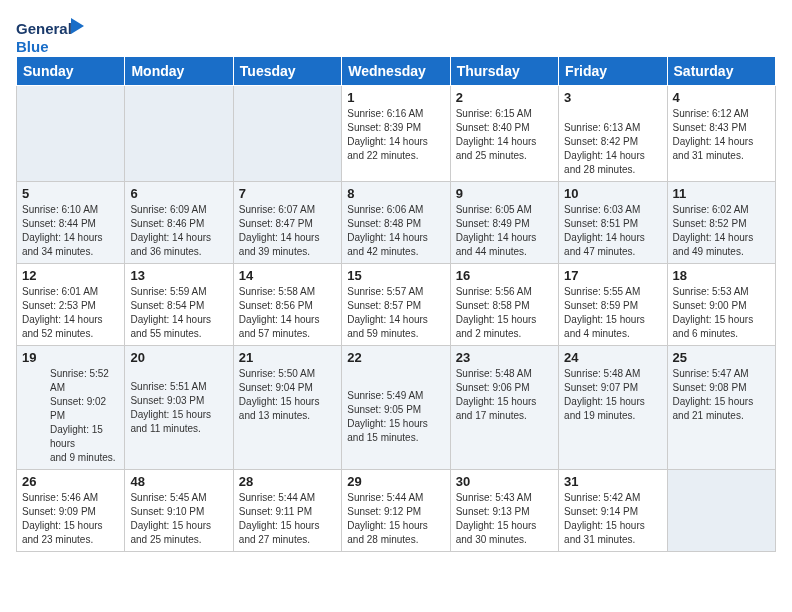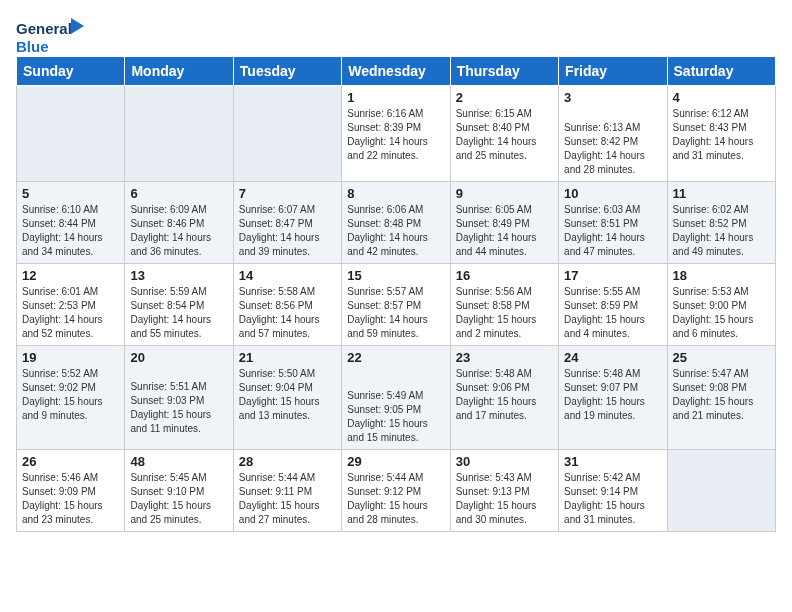--- a/index.html
+++ b/index.html
@@ -239,21 +239,21 @@
           <div class="day-number">18</div>
           <div class="day-info" style="white-space: pre-line;">Sunrise: 5:53 AM
 Sunset: 9:00 PM
 Daylight: 15 hours
 and 6 minutes.</div>
         </td>
       </tr>
       <tr>
         <td>
           <div class="day-number">19</div>
-          <div class="day-info" style="white-space: pre-line;">Sunrise: 5:52 AM
+          <div class="day-info" style="white-space: pre-line; margin-left: 28px;">Sunrise: 5:52 AM
 Sunset: 9:02 PM
 Daylight: 15 hours
 and 9 minutes.</div>
         </td>
         <td>
           <div class="day-number">20</div>
           <div class="day-info" style="white-space: pre-line; margin-top: 15px;">Sunrise: 5:51 AM
 Sunset: 9:03 PM
 Daylight: 15 hours
 and 11 minutes.</div>

